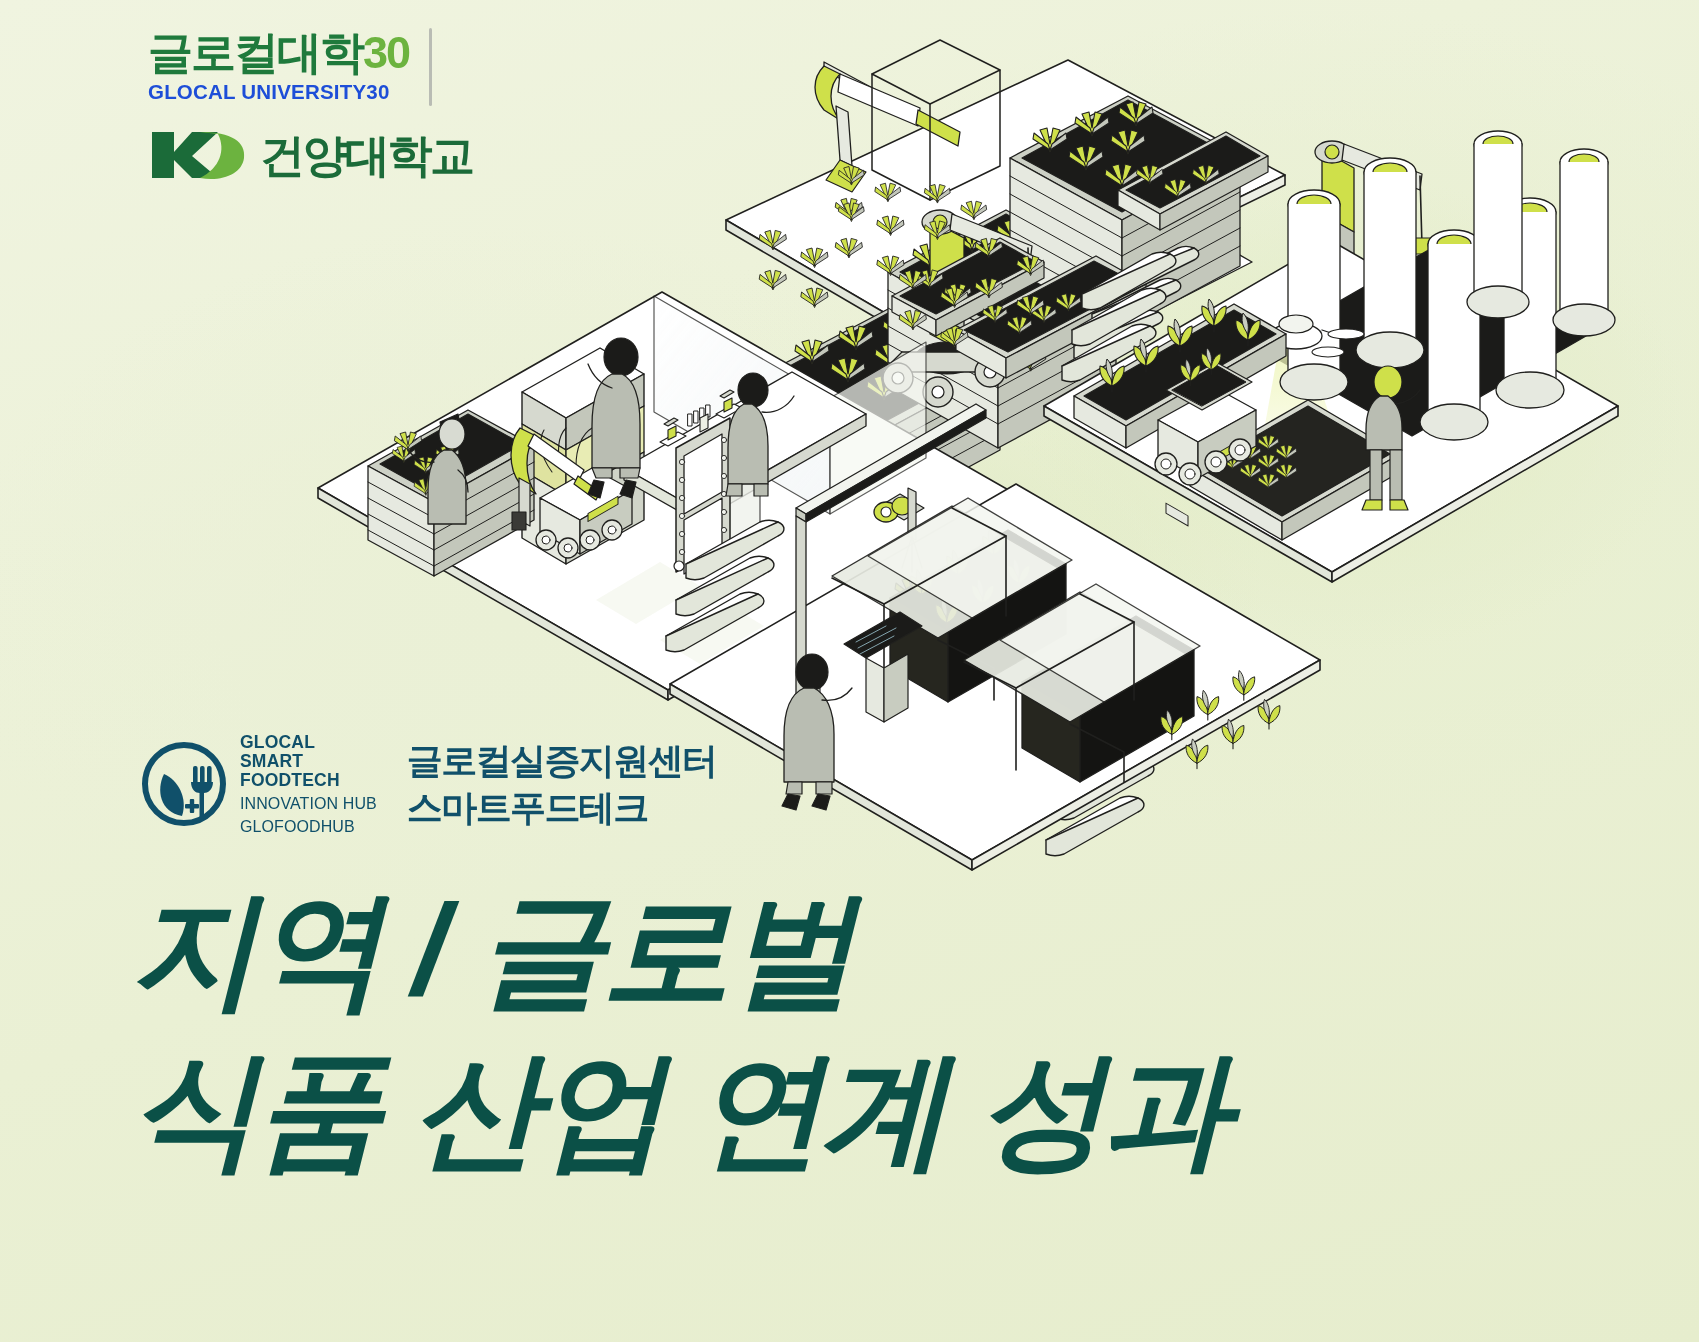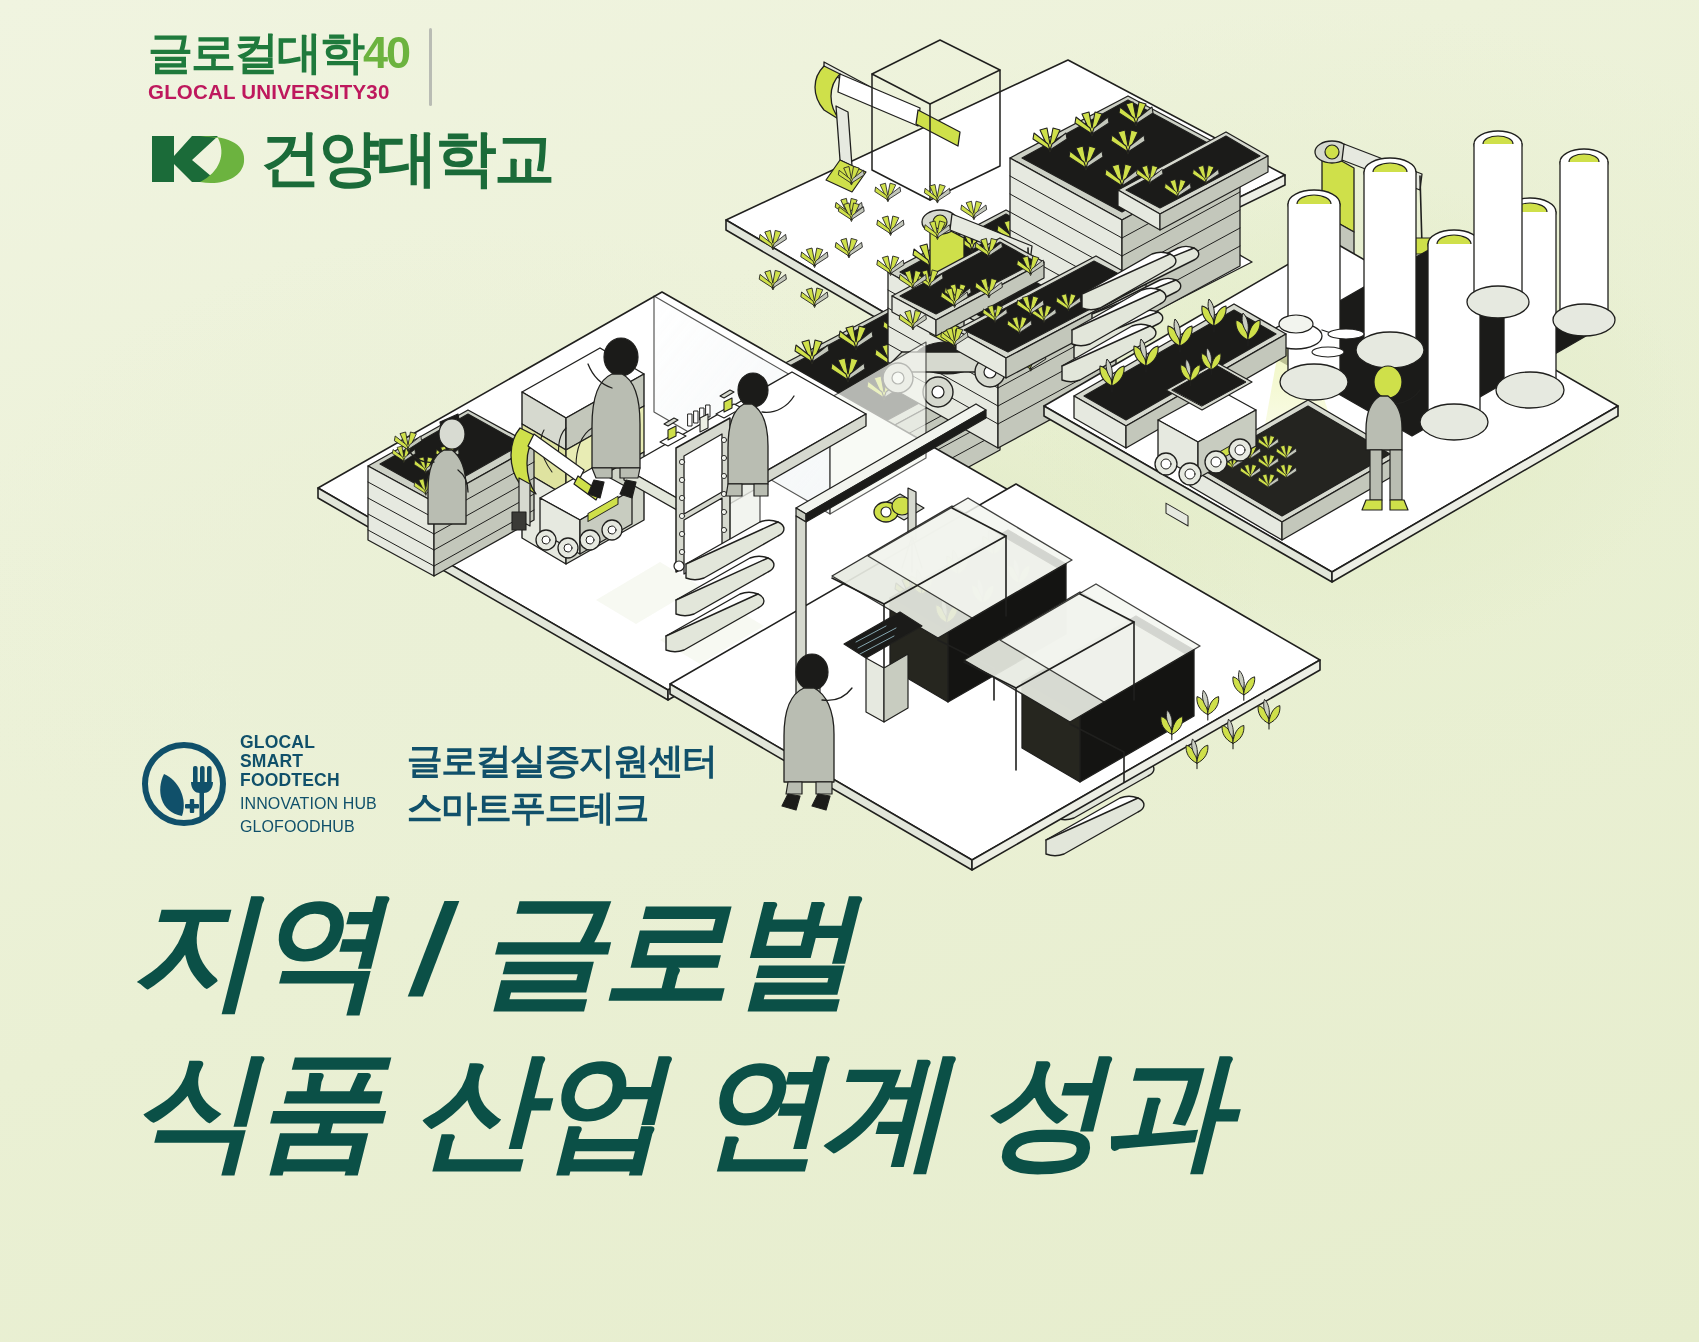--- a/index.html
+++ b/index.html
@@ -23,27 +23,27 @@
   .bg-soft-b{position:absolute;left:1020px;top:180px;width:660px;height:470px;
     background:radial-gradient(ellipse at center,#e3ecc8 0%,rgba(227,236,200,0) 72%);}
 
   
   .logo-block{position:absolute;left:148px;top:28px;width:330px;}
   .glocal-row{display:flex;align-items:center;}
   .glocal-stack{display:flex;flex-direction:column;}
   .glocal-ko{font-size:45px;font-weight:bold;letter-spacing:-2px;line-height:1.0;
     color:#1f7a3c;white-space:nowrap;}
   .glocal-ko .num{color:#6cb33f;}
-  .glocal-en{font-size:20.5px;font-weight:bold;letter-spacing:.2px;color:#be185d;
+  .glocal-en{font-size:20.5px;font-weight:bold;letter-spacing:.2px;color:#1d4ed8;
     line-height:1.15;margin-top:5px;white-space:nowrap;}
   .glocal-div{width:3px;height:78px;background:#b9bcb4;margin-left:20px;border-radius:2px;}
 
   .ky-row{display:flex;align-items:center;margin-top:22px;}
   .ky-mark{width:100px;height:54px;position:relative;flex:0 0 auto;}
-  .ky-name{font-size:61px;font-weight:bold;letter-spacing:-2.5px;color:#1b6b39;
+  .ky-name{font-size:45px;font-weight:bold;letter-spacing:-2.5px;color:#1b6b39;
     margin-left:12px;line-height:1;white-space:nowrap;}
 
   
   .gfh{position:absolute;left:138px;top:733px;display:flex;align-items:center;}
   .gfh-mark{width:92px;height:92px;flex:0 0 auto;}
   .gfh-words{margin-left:10px;display:flex;flex-direction:column;justify-content:flex-end;
     color:#10506a;}
   .gfh-big{font-size:17.5px;font-weight:bold;line-height:1.08;letter-spacing:.2px;}
   .gfh-small{font-size:16px;font-weight:normal;line-height:1.12;letter-spacing:.1px;margin-top:5px;}
   .gfh-kr{margin-left:30px;color:#10506a;font-weight:bold;font-size:36px;
@@ -681,21 +681,21 @@
         <path d="M788,794 L782,806 L796,810 L800,796 Z" fill="#1b1b19" stroke-width="1.2"></path>
         <path d="M818,794 L812,806 L826,810 L830,796 Z" fill="#1b1b19" stroke-width="1.2"></path>
       </g>
 
     </g>
   </svg>
 
   <div class="logo-block">
     <div class="glocal-row">
       <div class="glocal-stack">
-        <div class="glocal-ko"><span>글로컬대학</span><span class="num">40</span></div>
+        <div class="glocal-ko"><span>글로컬대학</span><span class="num">30</span></div>
         <div class="glocal-en">GLOCAL UNIVERSITY30</div>
       </div>
       <div class="glocal-div"></div>
     </div>
 
     <div class="ky-row">
       <div class="ky-mark">
         <svg viewBox="0 0 100 54" width="100" height="54">
           <path d="M4,4 L26,4 L26,24 L44,4 L70,4 L44,28 L70,50 L44,50 L26,32 L26,50 L4,50 Z" fill="#1b6b39"></path>
           <path d="M52,4 C84,4 98,14 96,30 C94,46 74,54 52,50 C72,40 78,22 70,6 Z" fill="#6cb33f"></path>

